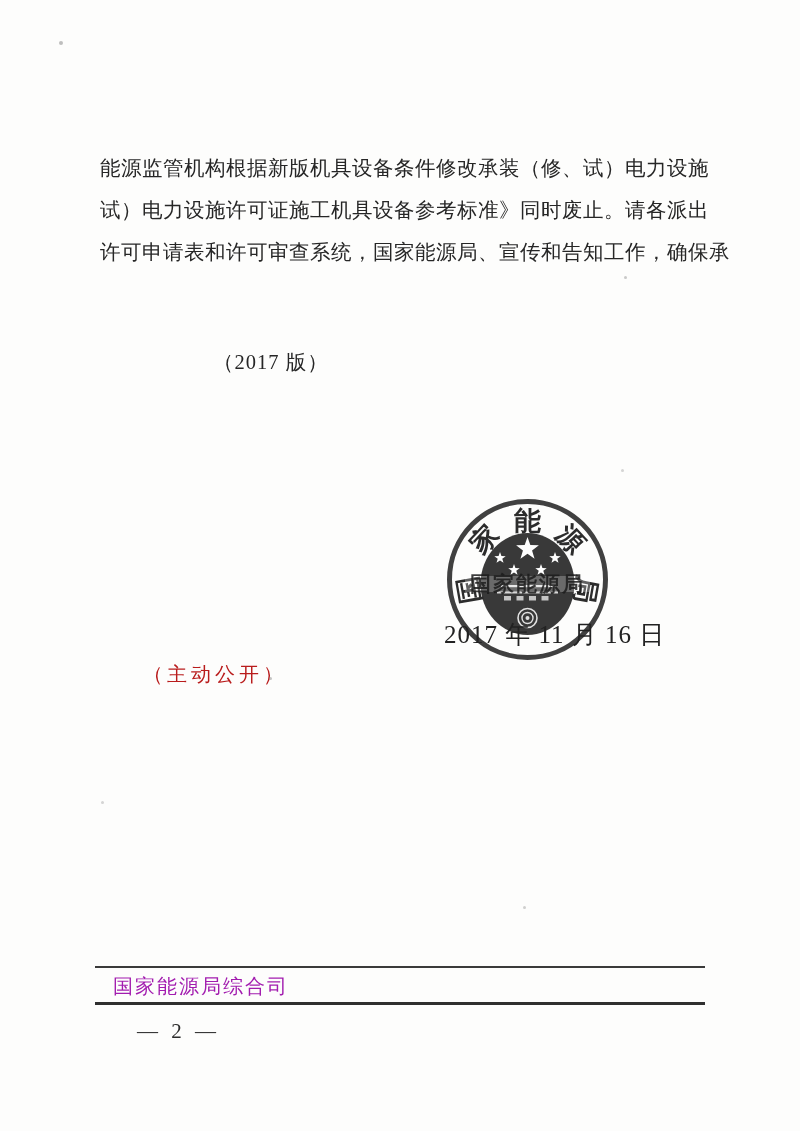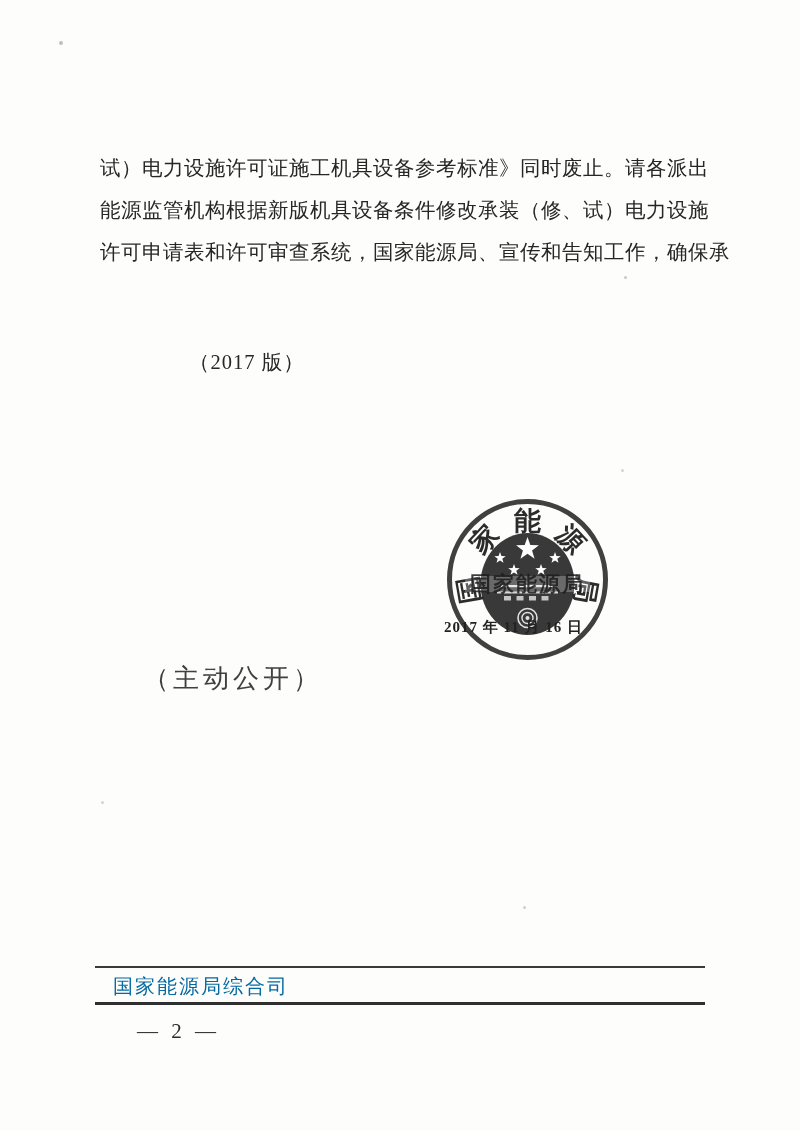--- a/index.html
+++ b/index.html
@@ -40,21 +40,21 @@
   .attachment {
     position: absolute;
     left: 133px;
     top: 341px;
     width: 570px;
     font-size: 20.5px;
     line-height: 42px;
     letter-spacing: 0.6px;
   }
   .attachment .attach-line2 {
-    margin-left: 56px;
+    margin-left: 80px;
     letter-spacing: 1px;
   }
   
   .seal-wrap {
     position: absolute;
     left: 440px;
     top: 492px;
     width: 175px;
     height: 175px;
   }
@@ -70,34 +70,33 @@
     font-size: 21px;
     font-weight: 600;
     letter-spacing: 2px;
     fill: #1c1c1c;
   }
   
   .sign-date {
     position: absolute;
     left: 444px;
     top: 618px;
-    font-size: 15px;
+    font-size: 25px;
     letter-spacing: 1px;
     color: #222;
     z-index: 3;
-    font-weight: bold;
   }
   
   .disclosure {
     position: absolute;
     left: 143px;
     top: 661px;
-    font-size: 26px;
+    font-size: 20px;
     letter-spacing: 4px;
-    color: #404040;
+    color: #b91c1c;
   }
   
   .footer-rule-top {
     position: absolute;
     left: 95px;
     width: 610px;
     top: 966px;
     height: 2px;
     background: #3a3a3a;
   }
@@ -112,21 +111,21 @@
   .footer-row {
     position: absolute;
     left: 95px;
     width: 610px;
     top: 972px;
     height: 28px;
     display: flex;
     justify-content: space-between;
     align-items: center;
     font-size: 20px;
-    color: #0369a1;
+    color: #a21caf;
   }
   .footer-issuer {
     padding-left: 18px;
     letter-spacing: 2px;
   }
   .footer-printdate {
     padding-right: 16px;
     letter-spacing: 1px;
   }
   .page-num {
@@ -149,22 +148,22 @@
   .s4 { left: 101px; top: 801px; width: 3px; height: 3px; opacity: .35; }
   .s5 { left: 523px; top: 906px; width: 3px; height: 3px; opacity: .4; }
   .s6 { left: 621px; top: 469px; width: 3px; height: 3px; opacity: .35; }
 </style>
 </head>
 <body>
 
 <div class="page">
 
   <div class="body-text">
+    <div class="line">能源监管机构根据新版机具设备条件修改承装（修、试）电力设施</div>
     <div class="line">试）电力设施许可证施工机具设备参考标准》同时废止。请各派出</div>
-    <div class="line">能源监管机构根据新版机具设备条件修改承装（修、试）电力设施</div>
     <div class="line">许可申请表和许可审查系统，国家能源局、宣传和告知工作，确保承</div>
   </div>
 
   <div class="attachment">
     <div class="attach-line2">（2017 版）</div>
   </div>
 
   <div class="seal-wrap">
     <svg width="175" height="175" viewBox="0 0 175 175">
       <defs>

